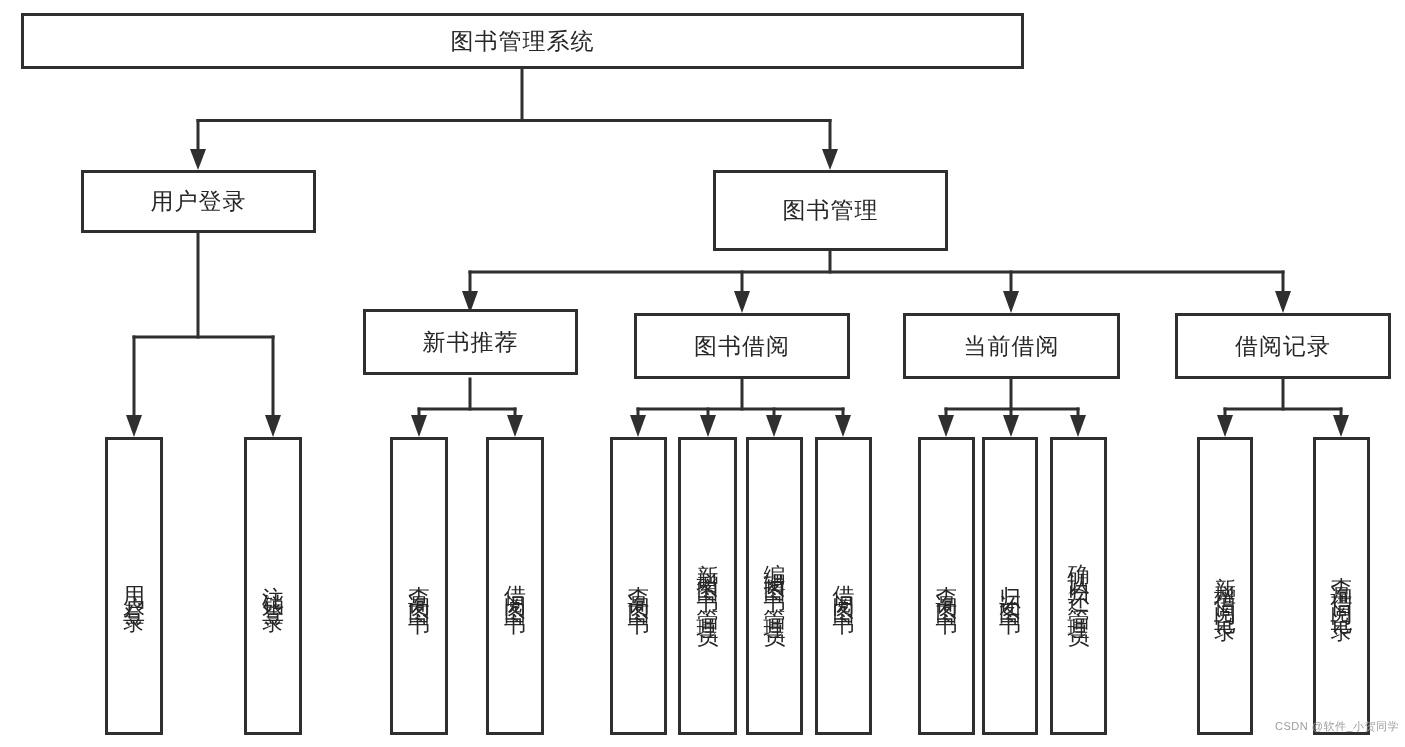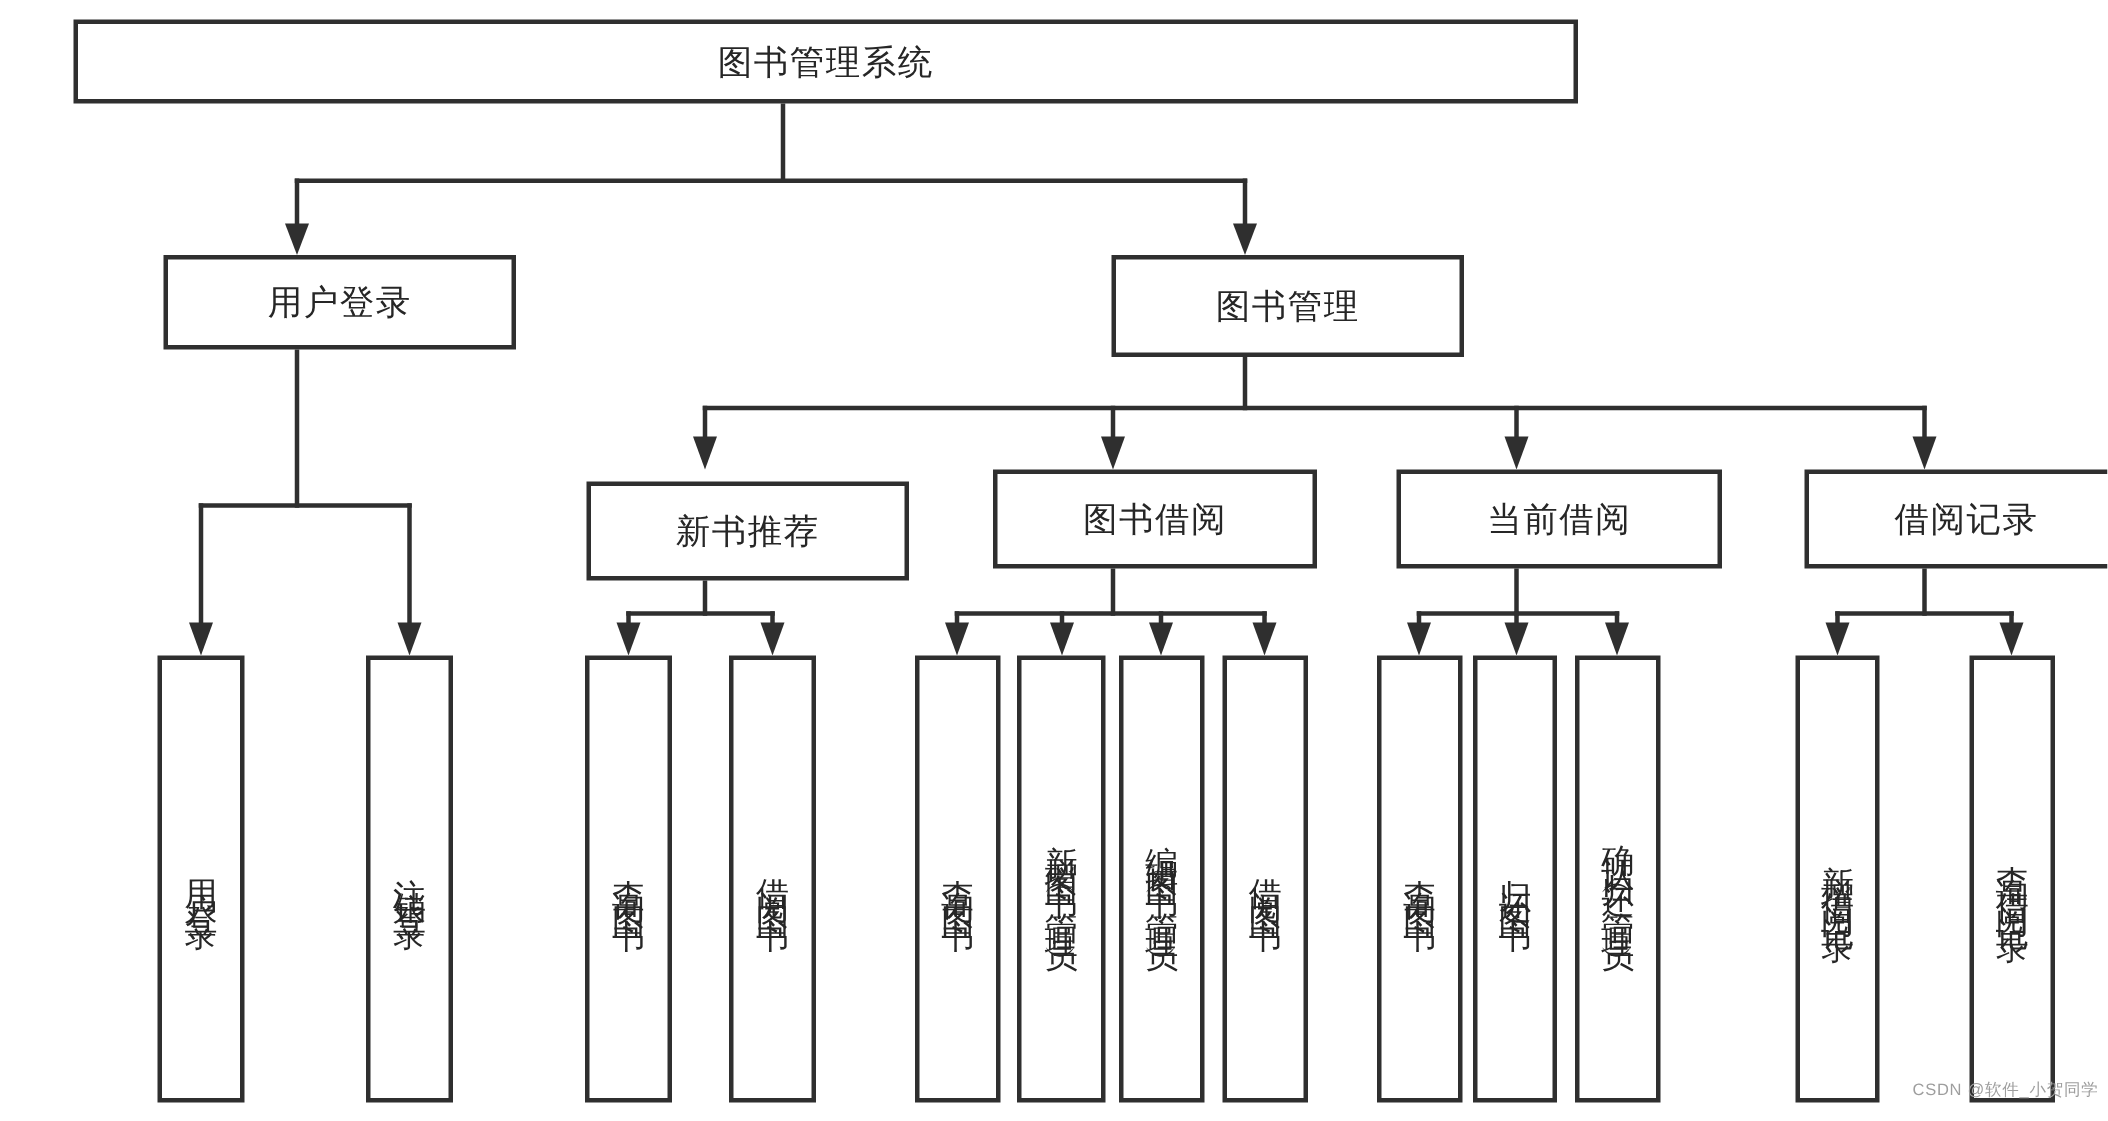--- a/index.html
+++ b/index.html
@@ -22,21 +22,21 @@
     color:var(--line-color);
   }
   .node{
     position:absolute;
     box-sizing:border-box;
     border:3px solid var(--line-color);
     background:#ffffff;
     display:flex;align-items:center;justify-content:center;
     text-align:center;
   }
-  .hbox{font-size:23px;letter-spacing:1px;margin-left:28px;}
+  .hbox{font-size:23px;letter-spacing:1px;}
   .vbox{font-size:22px;}
   .vtext{
     writing-mode:vertical-rl;
     text-orientation:mixed;
     letter-spacing:9px;
     line-height:1;
     white-space:nowrap;
   }
   .watermark{
     position:absolute;
@@ -119,23 +119,23 @@
       <polygon points="1003,415 1019,415 1011,437"></polygon>
       <polygon points="1070,415 1086,415 1078,437"></polygon>
       <polygon points="1217,415 1233,415 1225,437"></polygon>
       <polygon points="1333,415 1349,415 1341,437"></polygon>
     </g>
   </svg>
 
   <div class="node hbox" style="left:21px;top:13px;width:1003px;height:56px;">图书管理系统</div>
 
   <div class="node hbox" style="left:81px;top:170px;width:235px;height:63px;">用户登录</div>
-  <div class="node hbox" style="left:713px;top:170px;width:235px;height:68px;">图书管理</div>
+  <div class="node hbox" style="left:713px;top:170px;width:235px;height:81px;">图书管理</div>
 
-  <div class="node hbox" style="left:363px;top:321px;width:215px;height:66px;text-align:center;">新书推荐</div>
+  <div class="node hbox" style="left:363px;top:309px;width:215px;height:66px;text-align:center;">新书推荐</div>
   <div class="node hbox" style="left:903px;top:313px;width:217px;height:66px;">当前借阅</div>
   <div class="node hbox" style="left:634px;top:313px;width:216px;height:66px;">图书借阅</div>
   <div class="node hbox" style="left:1175px;top:313px;width:216px;height:66px;">借阅记录</div>
 
   <div class="node vbox" style="left:105px;top:437px;width:58px;height:298px;">
     <span class="vtext">用户登录</span>
   </div>
   <div class="node vbox" style="left:244px;top:437px;width:58px;height:298px;">
     <span class="vtext">注销登录</span>
   </div>

